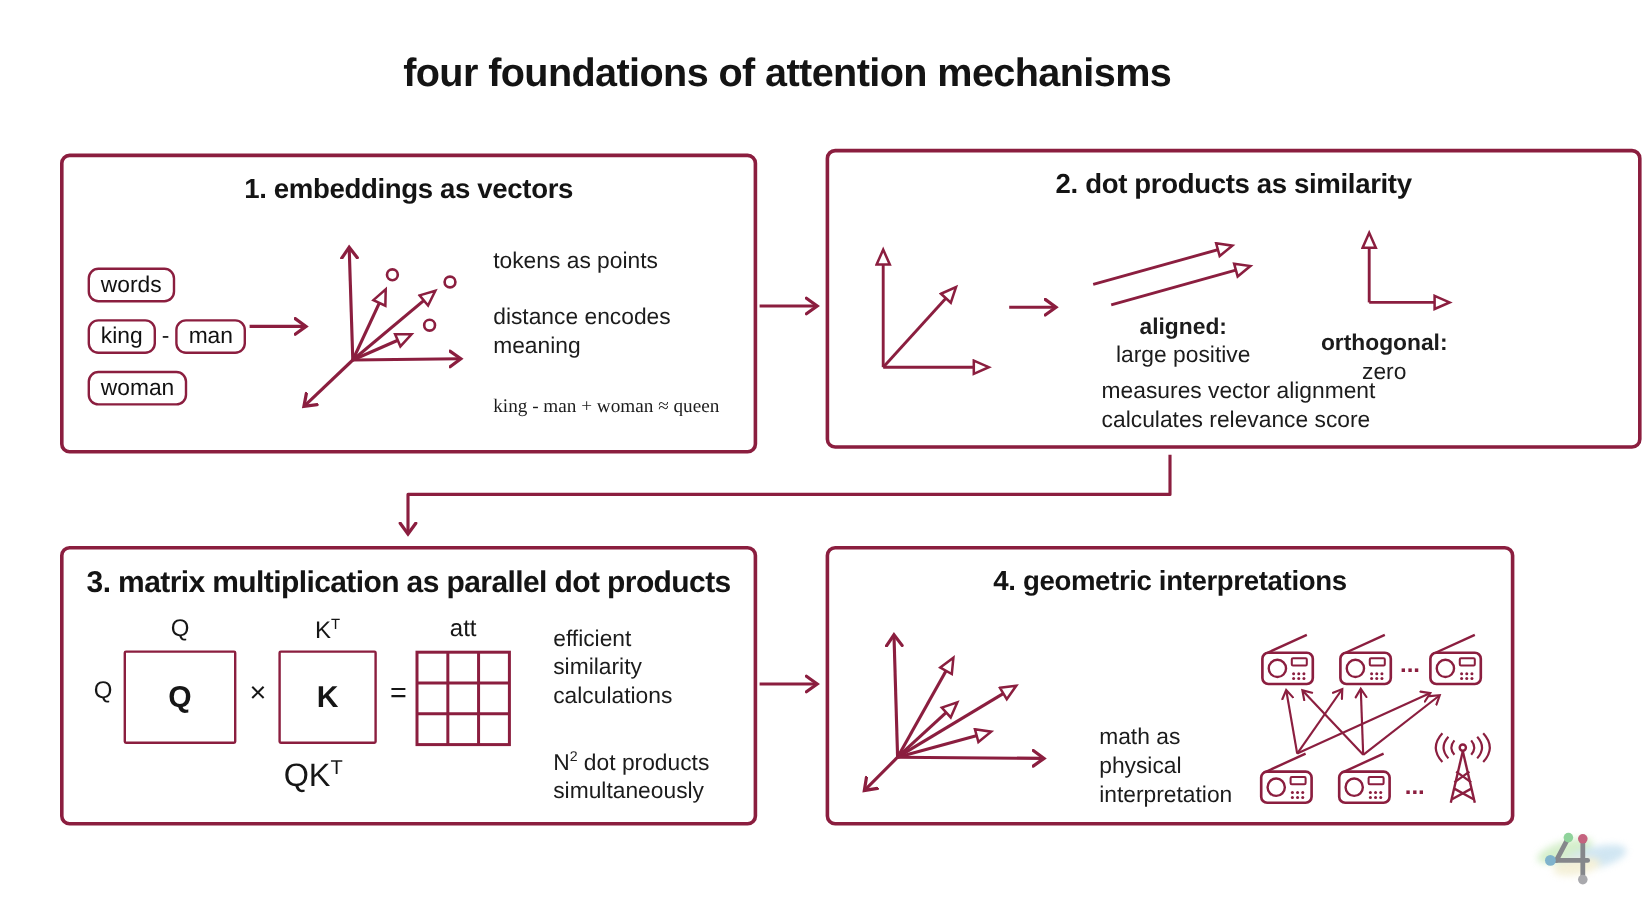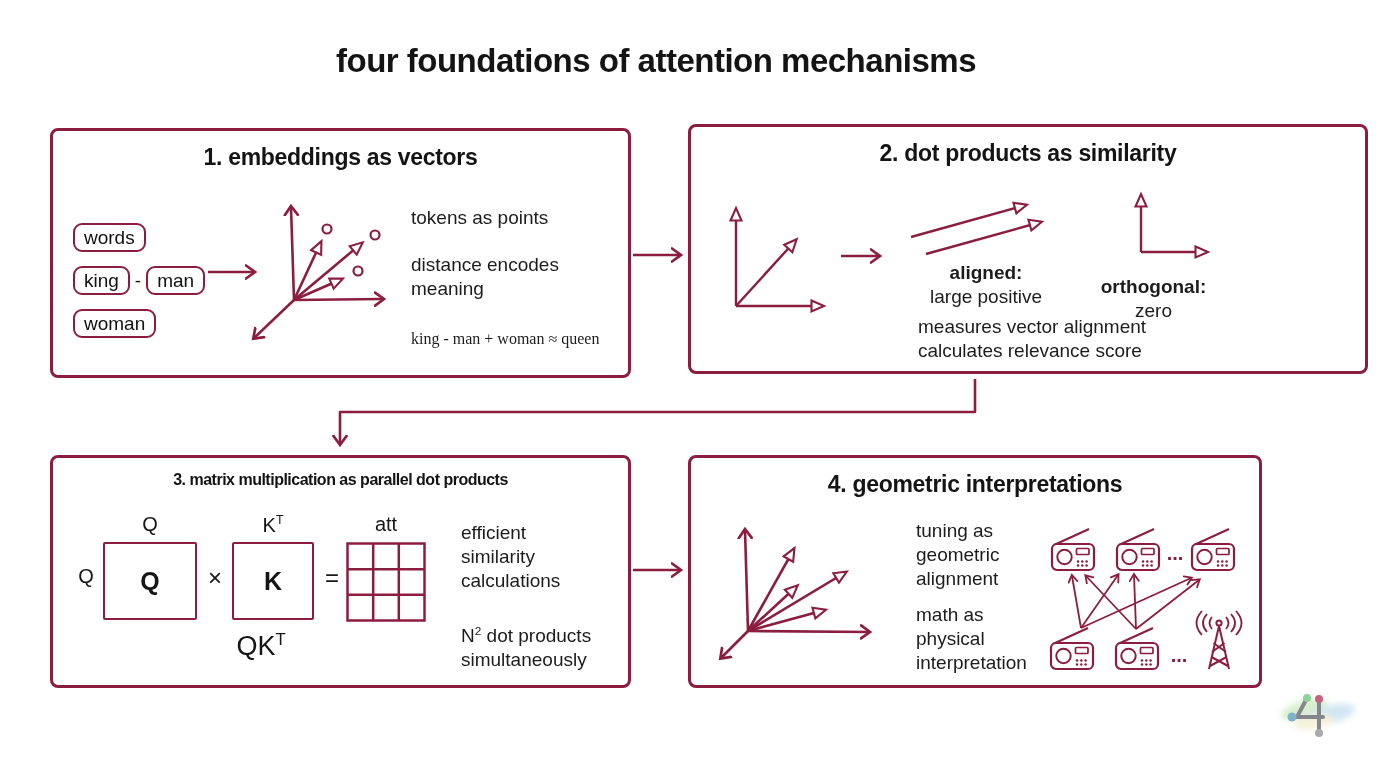--- a/index.html
+++ b/index.html
@@ -14,21 +14,21 @@
     font-size:33px;font-weight:700;letter-spacing:-0.5px;color:#141414;
   }
   .panel{
     position:absolute;background:#fff;border:3px solid var(--acc);
     border-radius:8px;box-sizing:border-box;
   }
   .phead{
     position:absolute;left:0;right:0;top:13px;text-align:center;
     font-weight:700;font-size:23px;letter-spacing:-0.3px;color:#141414;
   }
-  .phead.tight{font-size:16px;letter-spacing:-0.5px;}
+  .phead.tight{font-size:25px;letter-spacing:-0.5px;}
   .txt{position:absolute;font-size:19px;line-height:24px;color:#1c1c1c;}
   .small{font-size:16px;font-family:Liberation Serif, serif;}
   .ctr{text-align:center;}
   .b{font-weight:700;text-align:center;}
   .chipcol{
     position:absolute;left:20px;top:92px;width:150px;
     display:flex;flex-direction:column;align-items:flex-start;gap:14px;
   }
   .chiprow{display:flex;align-items:center;gap:5px;}
   .chip{
@@ -202,21 +202,20 @@
       <line x1="47" y1="125" x2="44" y2="24" marker-end="url(#mc)"></line>
       <line x1="47" y1="125" x2="93" y2="43" marker-end="url(#mo)"></line>
       <line x1="47" y1="125" x2="96" y2="80" marker-end="url(#mo)"></line>
       <line x1="47" y1="125" x2="145" y2="66" marker-end="url(#mo)"></line>
       <line x1="47" y1="125" x2="124" y2="104" marker-end="url(#mo)"></line>
       <line x1="47" y1="125" x2="168" y2="126" marker-end="url(#mc)"></line>
       <line x1="47" y1="125" x2="20" y2="152" marker-end="url(#mc)"></line>
     </g>
   </svg>
 
-  <div class="txt" style="left:225px;top:61px;width:120px;">tuning as geometric alignment</div>
   <div class="txt" style="left:225px;top:145px;width:125px;">math as physical interpretation</div>
 
   <svg style="left:350px;top:58px" width="215" height="175" viewBox="0 0 215 175">
     <defs>
       <g id="radioIcon">
         <line x1="2" y1="17" x2="37" y2="1" stroke="#8b1e3f" stroke-width="2"></line>
         <rect x="0" y="16" width="42" height="26" rx="5" fill="#fff" stroke="#8b1e3f" stroke-width="2.2"></rect>
         <circle cx="12.5" cy="29" r="7.2" fill="none" stroke="#8b1e3f" stroke-width="2"></circle>
         <rect x="24.5" y="20.5" width="12.5" height="6" rx="1" fill="none" stroke="#8b1e3f" stroke-width="1.7"></rect>
         <g fill="#8b1e3f">

